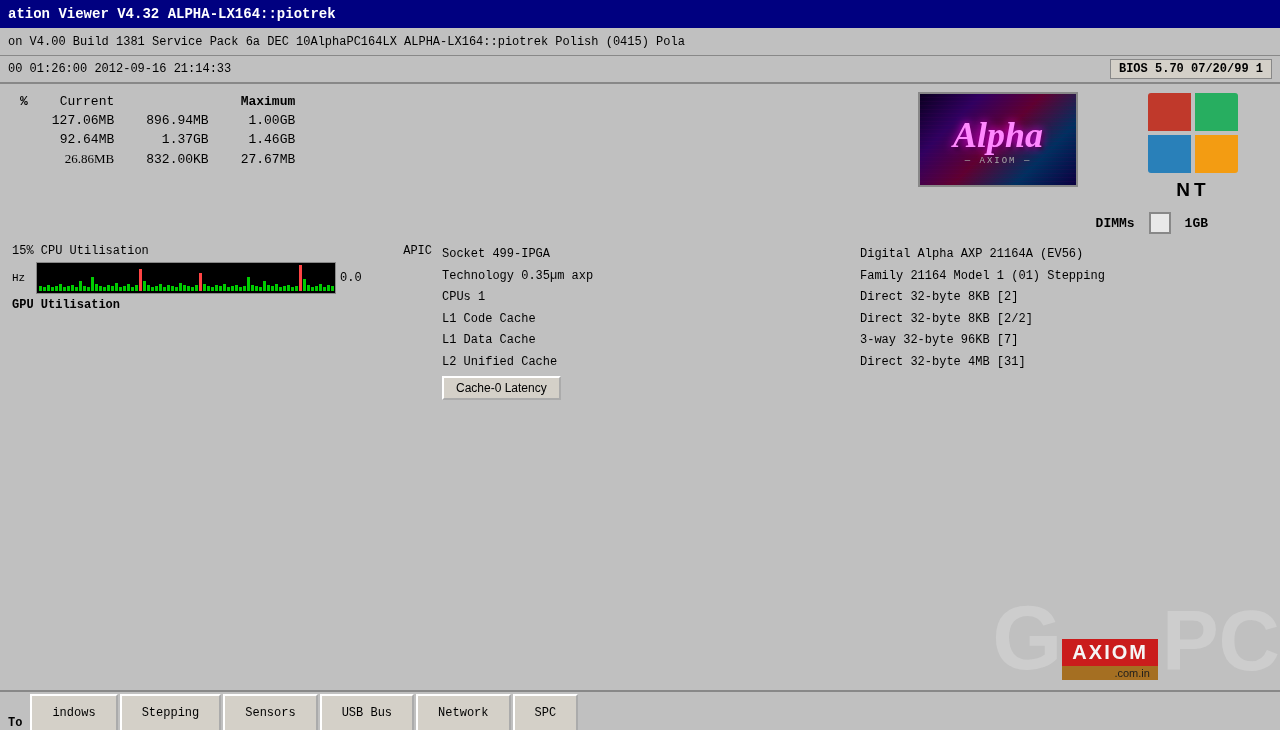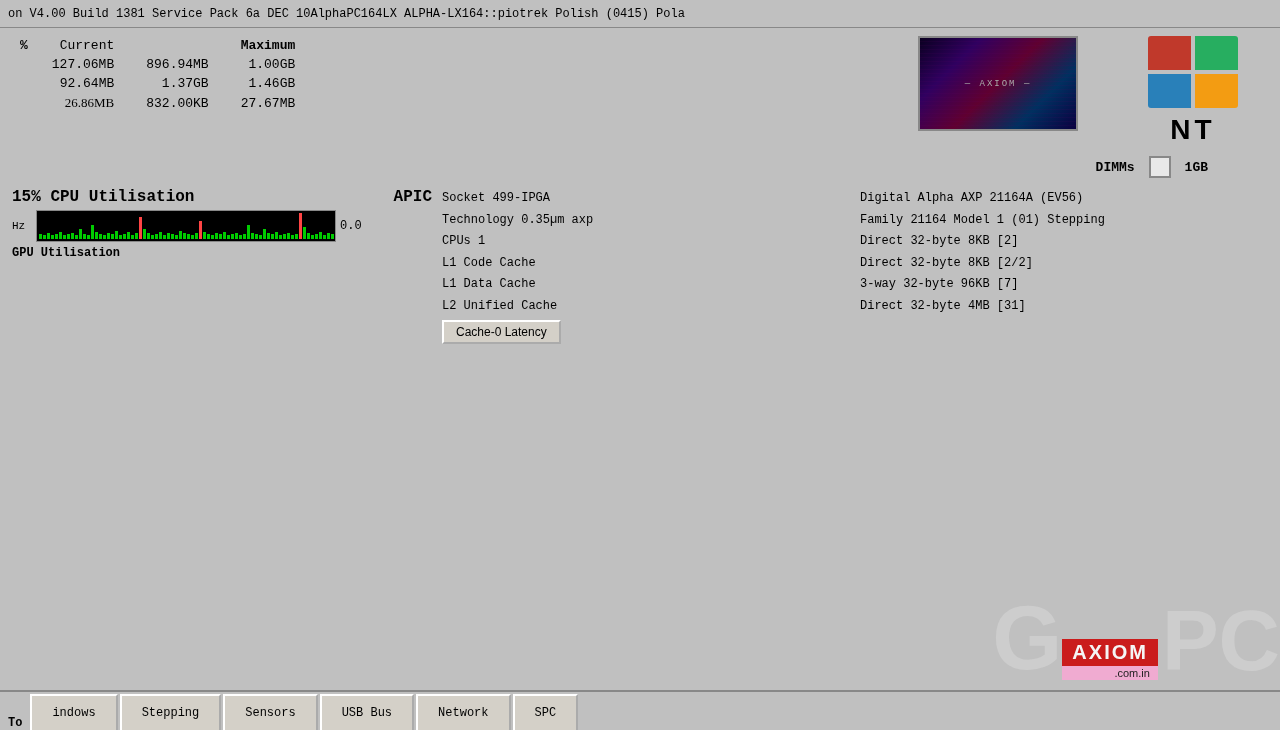--- a/index.html
+++ b/index.html
@@ -199,25 +199,32 @@
       width: 1280px;
       height: 730px;
       overflow: hidden;
     }
   </style>
 </head>
 <body>
 
 <div id="wrapper">
 
+  <div id="title-bar">
+    <span>ation Viewer V4.32  ALPHA-LX164::piotrek</span>
+  </div>
 
   <div id="info-row1">
     <span>on    V4.00  Build 1381   Service Pack 6a   DEC 10AlphaPC164LX   ALPHA-LX164::piotrek   Polish (0415)  Pola</span>
   </div>
 
+  <div id="info-row2">
+    <span>00  01:26:00      2012-09-16  21:14:33</span>
+    <span style="background:#d4d0c8; border:1px solid #888; padding:2px 8px; font-weight:bold;">BIOS 5.70  07/20/99  1</span>
+  </div>
 
   <div id="main-content">
 
     <div style="display:flex; align-items:flex-start; margin-bottom:10px;">
 
       <div id="memory-section">
         <table style="font-size:13px; border-collapse:collapse;">
           <tbody>
               <tr>
             <td style="padding:2px 8px; text-align:left; font-weight:bold;">%</td>
@@ -244,44 +251,45 @@
             <td style="padding:2px 16px; text-align:right;">27.67MB</td>
           </tr>
         </tbody>
           </table>
       </div>
 
       <div style="flex:1;"></div>
 
       <div id="alpha-logo" style="width:160px; height:95px; background:linear-gradient(135deg,#0a0020,#300060,#600030,#003060,#0a0040); border:2px solid #888; display:flex; flex-direction:column; align-items:center; justify-content:center; position:relative; overflow:hidden; margin-right:40px;">
         <div style="position:absolute; top:0; left:0; right:0; bottom:0; background:repeating-linear-gradient(0deg, transparent, transparent 3px, rgba(100,0,100,0.1) 3px, rgba(100,0,100,0.1) 4px);"></div>
+        <span style="font-family:'Times New Roman',serif; font-size:36px; font-style:italic; color:#ff88ff; text-shadow:0 0 10px #ff00ff, 2px 2px 4px #000; z-index:2; font-weight:bold;">Alpha</span>
         <span style="font-size:9px; color:#aaa; letter-spacing:2px; z-index:2;">— AXIOM —</span>
       </div>
 
       <div id="windows-logo" style="display:flex; flex-direction:column; align-items:center; justify-content:center; width:150px; height:110px;">
         <div id="win-flag" style="display:grid; grid-template-columns:1fr 1fr; grid-template-rows:1fr 1fr; gap:4px; width:90px; height:80px;">
           <div class="win-pane-red" style="background:#c0392b; border-radius:3px 0 0 0;"></div>
           <div class="win-pane-green" style="background:#27ae60; border-radius:0 3px 0 0;"></div>
           <div class="win-pane-blue" style="background:#2980b9; border-radius:0 0 0 3px;"></div>
           <div class="win-pane-yellow" style="background:#f39c12; border-radius:0 0 3px 0;"></div>
         </div>
-        <span style="font-size:28px; font-weight:bold; font-family:Arial,sans-serif; letter-spacing:4px; color:#000; margin-top:2px;">NT</span>
+        <span style="font-size:19px; font-weight:bold; font-family:Arial,sans-serif; letter-spacing:4px; color:#000; margin-top:2px;">NT</span>
       </div>
     </div>
 
     <div id="dimms-section" style="display:flex; align-items:center; justify-content:flex-end; gap:14px; margin-bottom:10px; padding-right:60px;">
       <span style="font-size:13px; font-weight:bold;">DIMMs</span>
       <div style="width:22px; height:22px; background:#e8e8e8; border:2px solid #888; display:inline-block;"></div>
       <span style="font-size:13px; font-weight:bold;">1GB</span>
     </div>
 
     <div style="display:flex; gap:10px; align-items:flex-start;">
 
       <div id="cpu-left" style="width:420px;">
-        <div style="display:flex; justify-content:space-between; font-size:16px; margin-bottom:4px; font-weight:bold;">
+        <div style="display:flex; justify-content:space-between; font-size:12px; margin-bottom:4px; font-weight:normal;">
           <span>15% CPU Utilisation</span>
           <span>APIC</span>
         </div>
         <div style="display:flex; align-items:center; gap:4px; margin-bottom:4px;">
           <span style="font-size:11px; min-width:20px;">Hz</span>
           <div id="cpu-graph" style="width:300px; height:32px; background:#000; border:1px solid #888; display:flex; align-items:flex-end; padding:2px; gap:1px; overflow:hidden;">
 
           <div style="width: 3px; height: 4.8px; flex-shrink: 0; background: rgb(0, 204, 0);"></div>
               <div style="width: 3px; height: 3.6px; flex-shrink: 0; background: rgb(0, 204, 0);"></div>
               <div style="width: 3px; height: 6px; flex-shrink: 0; background: rgb(0, 204, 0);"></div>
@@ -408,20 +416,20 @@
       <span>SPC</span>
     </div>
   </div>
 
   <div id="watermark" style="position:absolute; bottom:42px; right:0; display:flex; align-items:flex-end; z-index:10; opacity:0.85;">
     <span style="font-size:90px; font-weight:900; color:#d0d0d0; font-family:'Arial Black',sans-serif; line-height:1; padding-bottom:5px;">G</span>
     <div style="display:flex; flex-direction:column; margin-bottom:8px;">
       <div style="background:#cc0000; color:#fff; font-size:20px; font-weight:bold; font-family:Arial,sans-serif; padding:2px 10px; letter-spacing:2px;">
         AXIOM
       </div>
-      <div style="background:#f9a8d4; color:#000; font-size:11px; font-family:Arial,sans-serif; padding:1px 8px; text-align:right;">
+      <div style="background:#a16207; color:#000; font-size:11px; font-family:Arial,sans-serif; padding:1px 8px; text-align:right;">
         .com.in
       </div>
     </div>
     <span style="font-size:85px; font-weight:900; color:#d0d0d0; font-family:'Arial Black',sans-serif; line-height:1; margin-left:4px; padding-bottom:5px;">PC</span>
   </div>
 
 </div>
 
 </body></html>

